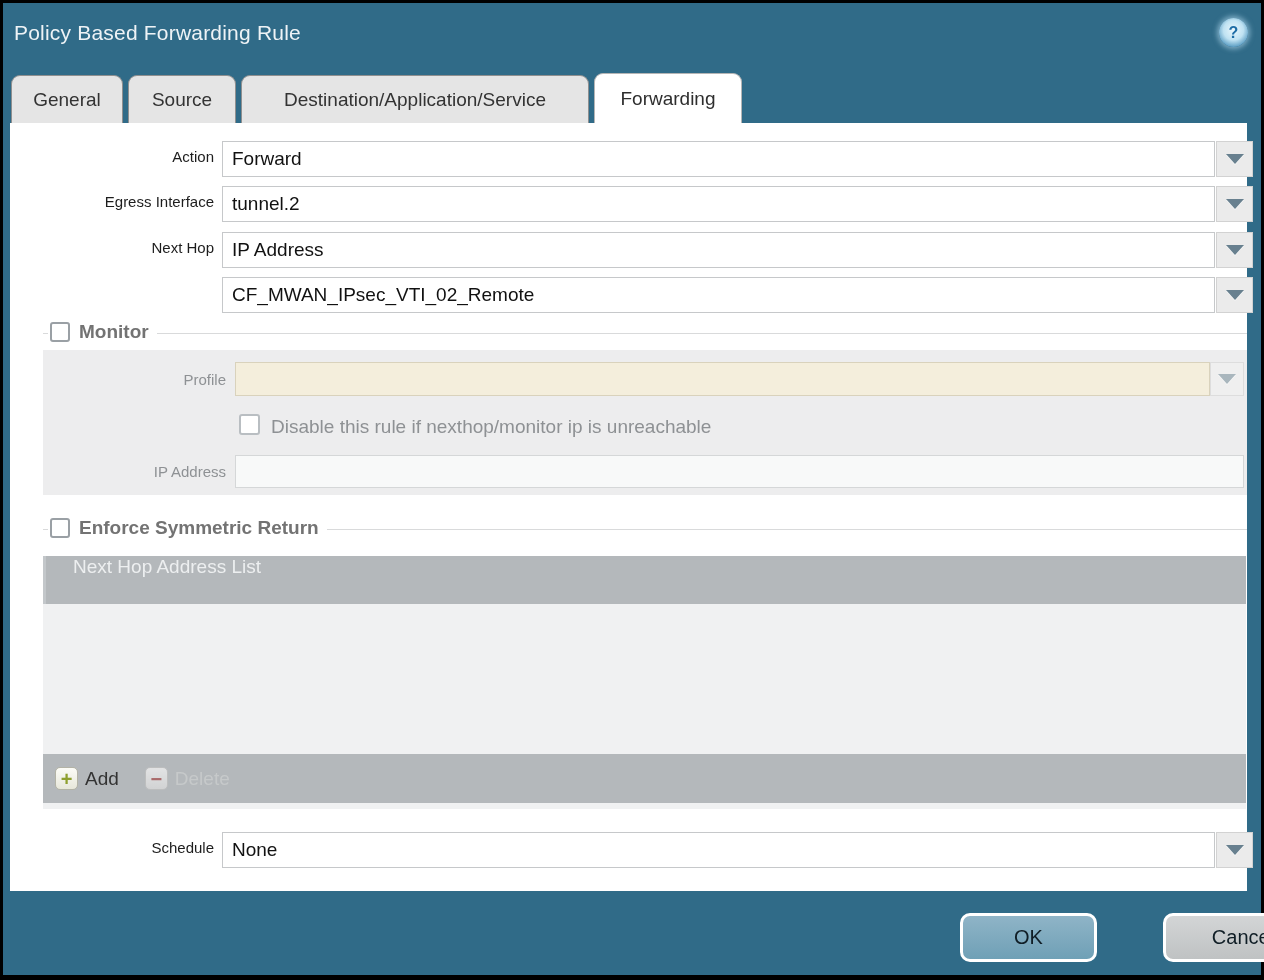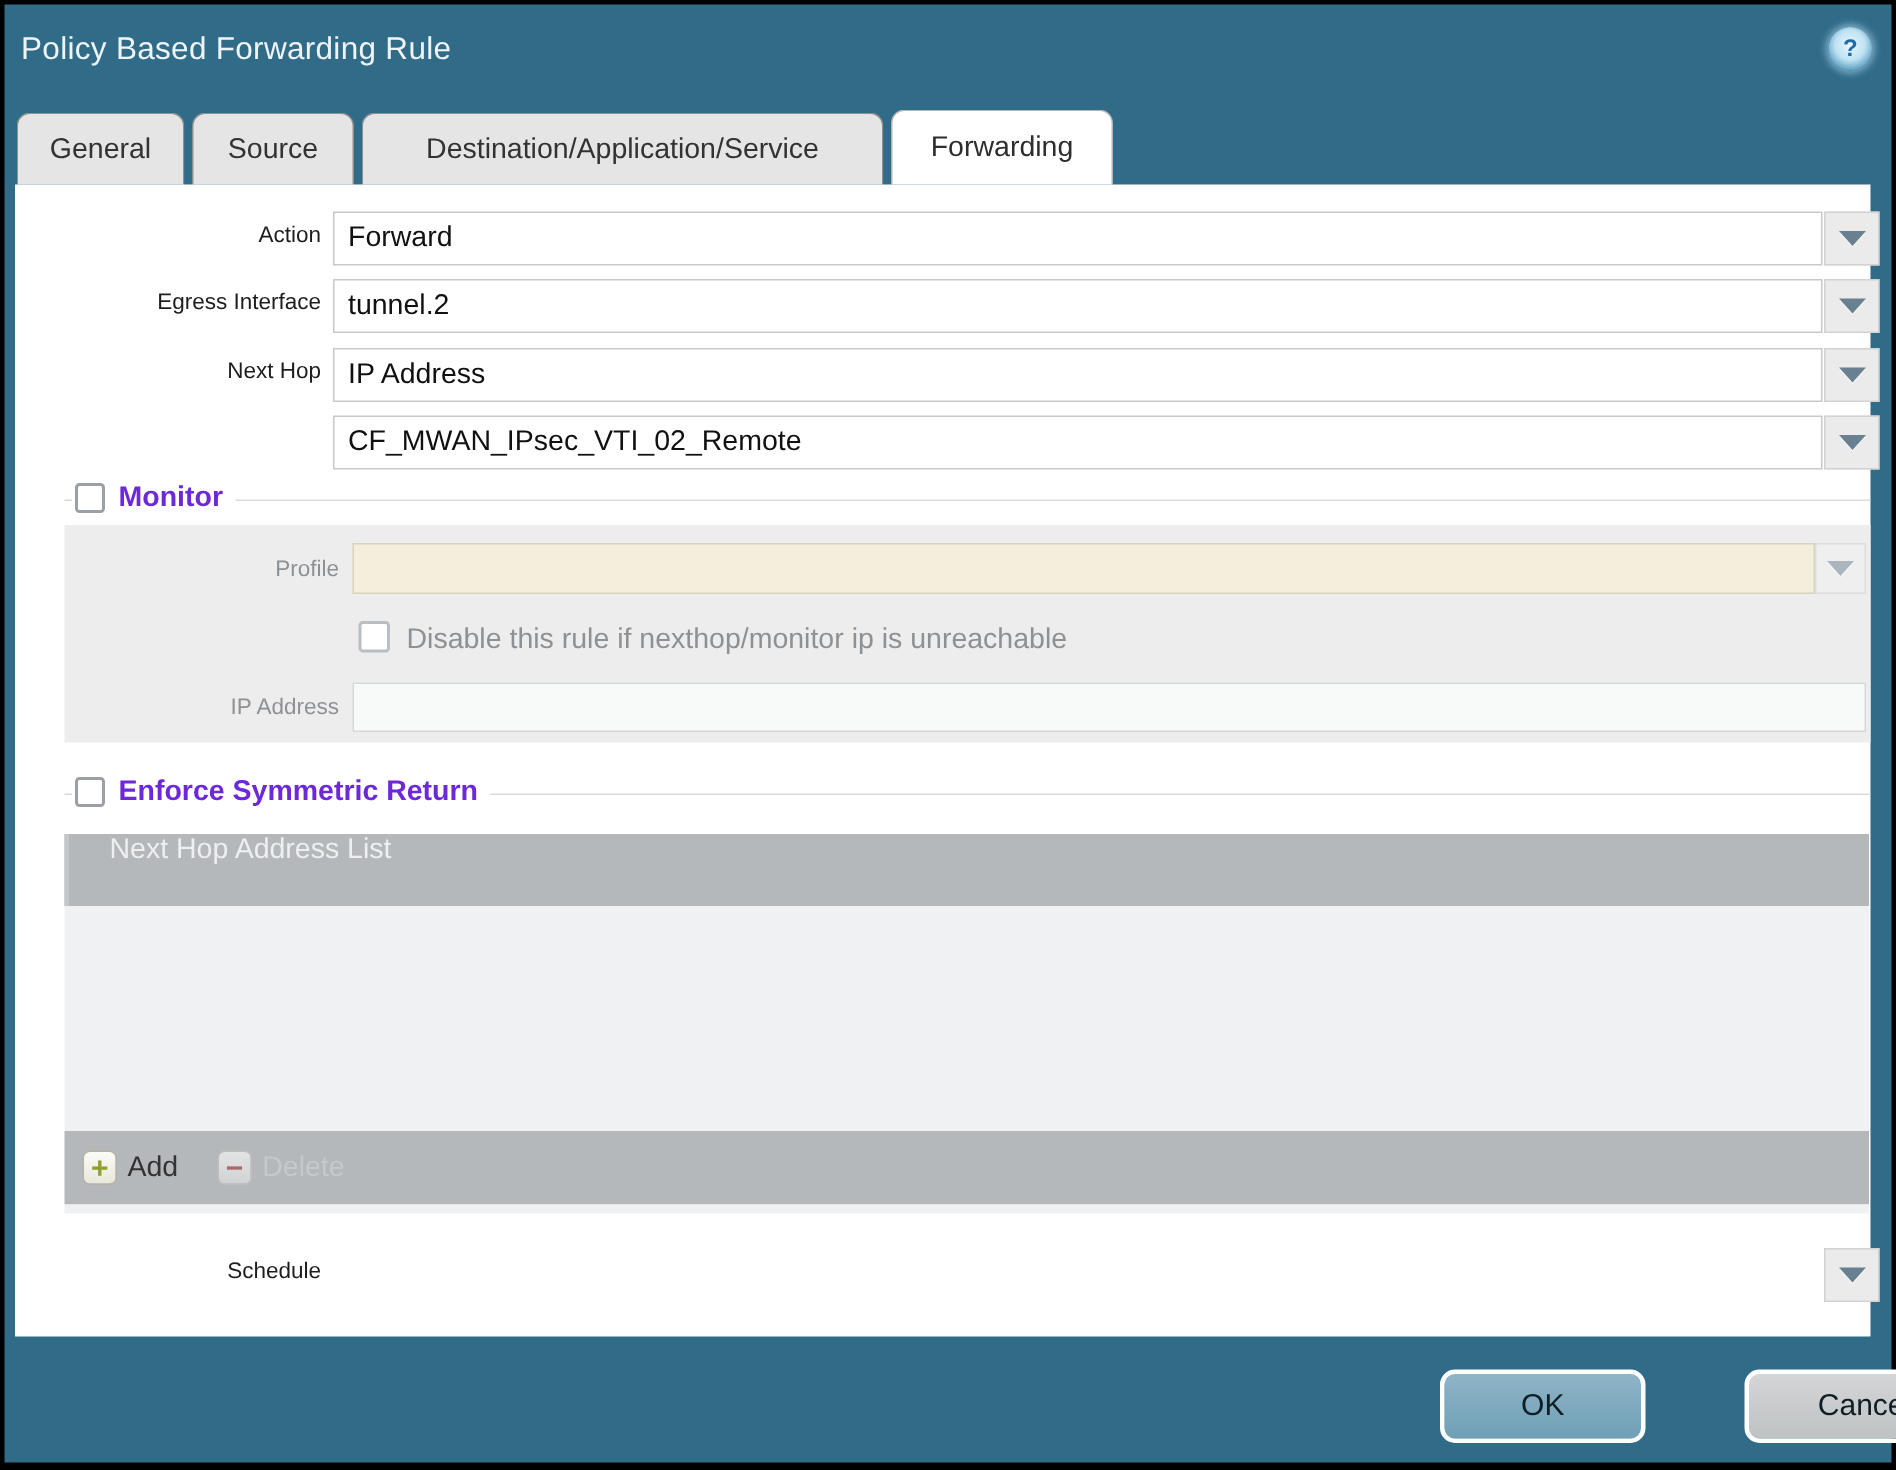--- a/index.html
+++ b/index.html
@@ -33,21 +33,21 @@
          display:flex;align-items:center;justify-content:center;cursor:pointer;}
   .arrow{width:0;height:0;border-left:9px solid transparent;border-right:9px solid transparent;border-top:10px solid #68808f;
          filter:drop-shadow(0 1px 0 rgba(255,255,255,.6));}
   .ddbtn.disabled{background:#efefef;border-color:#ddd;}
   .ddbtn.disabled .arrow{border-top-color:#a9b6bd;}
 
   
   .legendline{position:absolute;height:0;border-top:1px solid #d9dadb;}
   .legendbox{position:absolute;display:flex;align-items:center;background:#fff;padding:0 8px 0 2px;}
   .cbx{box-sizing:border-box;width:20px;height:20px;background:#fff;border:2px solid #9aa0a5;border-radius:3px;margin-right:9px;}
-  .legendtext{font-size:19px;font-weight:bold;color:#6d28d9;white-space:nowrap;}
+  .legendtext{font-size:19px;font-weight:bold;color:#737373;white-space:nowrap;}
 
   .gray-panel{position:absolute;background:#ededee;}
   .flabel.dis{color:#8e9194;}
   .finput.beige{background:#f4eedc;border-color:#d9d2bc;height:34px;}
   .finput.dis{background:#f8f9f9;border-color:#d5d7d8;height:33px;}
   .cbx.small{width:21px;height:21px;border-color:#b9bec2;margin:0;}
   .dis-label{position:absolute;font-size:19px;color:#8e9194;}
 
   
   .tbl{position:absolute;left:33px;top:553px;width:1203px;}
@@ -151,20 +151,21 @@
           </div>
           <div class="tool disabled">
             <span class="tool-icon icon-del">−</span>
             <span class="tool-label">Delete</span>
           </div>
         </div>
         <div class="tbl-strip"></div>
       </div>
 
       <div class="flabel" style="top:716px;">Schedule</div>
+      <div class="finput" style="left:212px;top:709px;width:993px;">None</div>
       <div class="ddbtn" style="left:1206px;top:709px;">
         <span class="arrow"></span>
       </div>
 
     </div>
 
     <div class="btn btn-ok">OK</div>
     <div class="btn btn-cancel">Cancel</div>
 
   </div>

